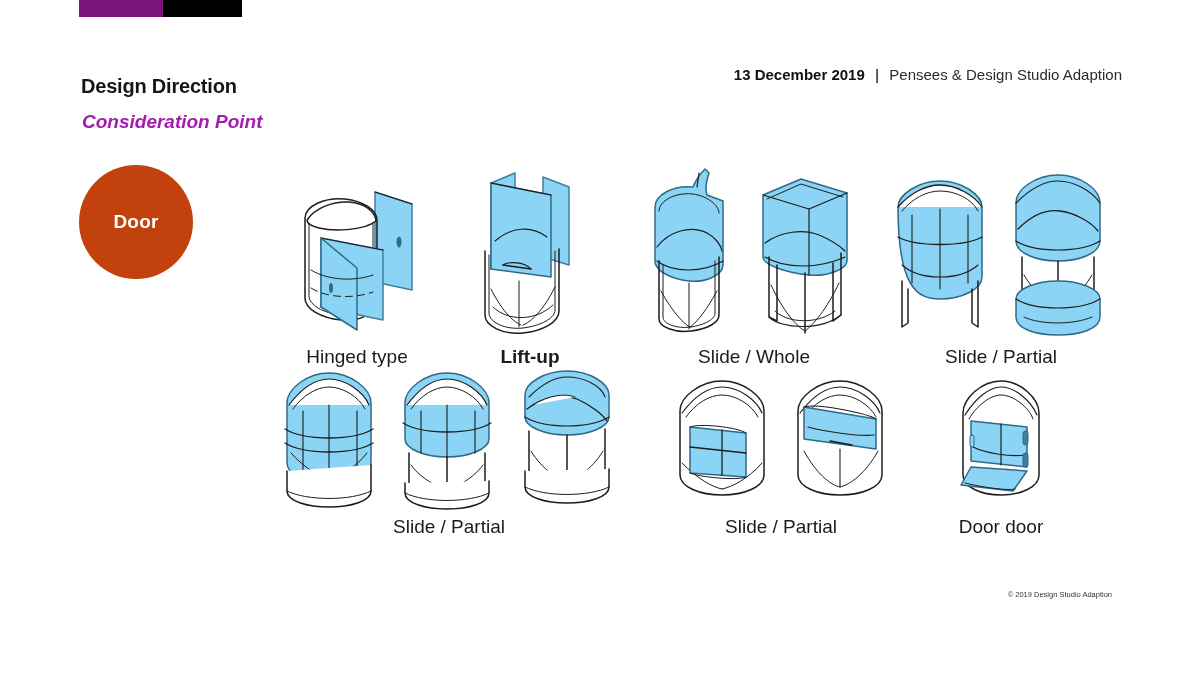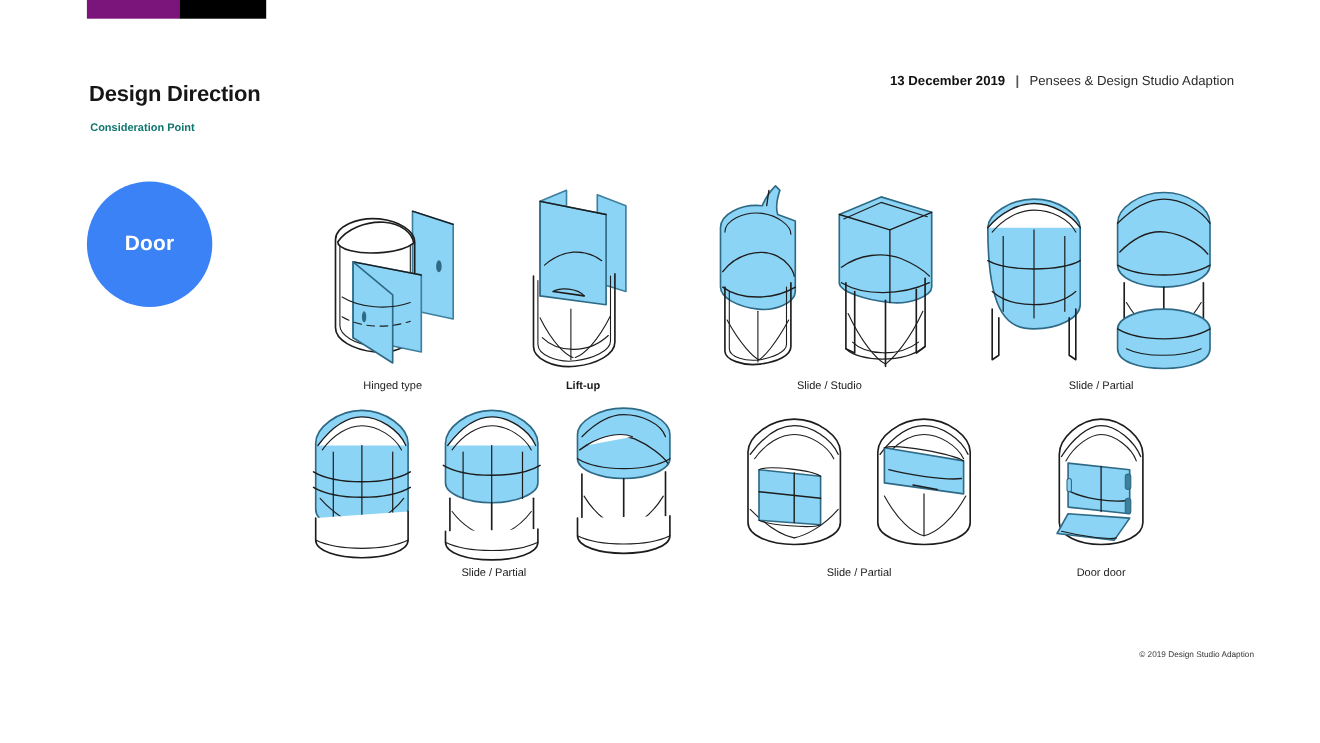--- a/index.html
+++ b/index.html
@@ -33,45 +33,46 @@
     top: 75px;
     font-size: 20px;
     font-weight: bold;
     color: #161616;
     letter-spacing: -0.2px;
   }
   .subtitle {
     position: absolute;
     left: 82px;
     top: 111px;
-    font-size: 10px;
+    font-size: 19px;
     font-weight: bold;
-    color: #0f766e;
+    color: #a21caf;
+    font-style: italic;
   }
   .meta {
     position: absolute;
     right: 78px;
     top: 66px;
-    font-size: 12px;
+    font-size: 15px;
     color: #2b2b2b;
     white-space: nowrap;
   }
   .meta .meta-date { font-weight: bold; color: #111; }
   .meta .meta-sep  { color: #555; padding: 0 6px; font-weight: bold; }
   .meta .meta-org  { font-weight: normal; color: #2b2b2b; }
 
   
   .badge {
     position: absolute;
     left: 79px;
     top: 165px;
     width: 114px;
     height: 114px;
     border-radius: 50%;
-    background: #3b82f6;
+    background: #c2410c;
     display: flex;
     align-items: center;
     justify-content: center;
   }
   .badge-label {
     color: #ffffff;
     font-size: 19px;
     font-weight: bold;
     letter-spacing: 0.2px;
   }
@@ -79,31 +80,31 @@
   
   .group { position: absolute; }
   .group-figures {
     display: flex;
     align-items: flex-end;
     justify-content: center;
     gap: 10px;
   }
   .caption {
     text-align: center;
-    font-size: 10px;
+    font-size: 19px;
     color: #1b1b1b;
     margin-top: 6px;
     white-space: nowrap;
   }
   .fig { display: block; }
 
   
   .footer {
     position: absolute;
-    right: 60px;
+    right: 88px;
     top: 590px;
     font-size: 7.5px;
     color: #333333;
     white-space: nowrap;
     margin-left: 45px;
   }
 </style>
 </head>
 <body>
 
@@ -216,21 +217,21 @@
         <path d="M14 92 L14 152 L22 156 L22 100"></path>
         <path d="M86 88 L86 150 L78 156 L78 98"></path>
         <path d="M50 108 L50 168"></path>
         <path d="M14 152 C26 164 66 166 86 150" stroke-width="1.1"></path>
         <path d="M20 146 C32 158 62 160 80 146" stroke-width="1"></path>
         <path d="M16 120 C28 146 42 162 50 166" stroke-width="1"></path>
         <path d="M84 118 C72 144 58 160 50 166" stroke-width="1"></path>
       </g>
     </svg>
   </div>
-  <div class="caption">Slide / Studio</div>
+  <div class="caption">Slide / Whole</div>
 </div>
 
 <div class="group" style="left:885px; top:165px; width:232px;">
   <div class="group-figures">
     <svg class="fig" width="108" height="175" viewBox="0 0 108 175">
       <g fill="none" stroke="#1d1d1d" stroke-width="1.5" stroke-linecap="round" stroke-linejoin="round">
 
         <path d="M10 42 C10 30 30 16 52 16 C74 16 94 30 94 42 L94 112 C94 124 74 134 52 134 C30 134 10 124 10 42 Z" fill="#8CD4F5" stroke="#2E6A86"></path>
         <path d="M10 42 C22 28 38 20 52 20 C68 20 86 30 94 42" stroke-width="1.3" fill="#ffffff"></path>
         <path d="M14 46 C24 34 38 26 52 26 C68 26 84 34 90 46" stroke-width="1"></path>

